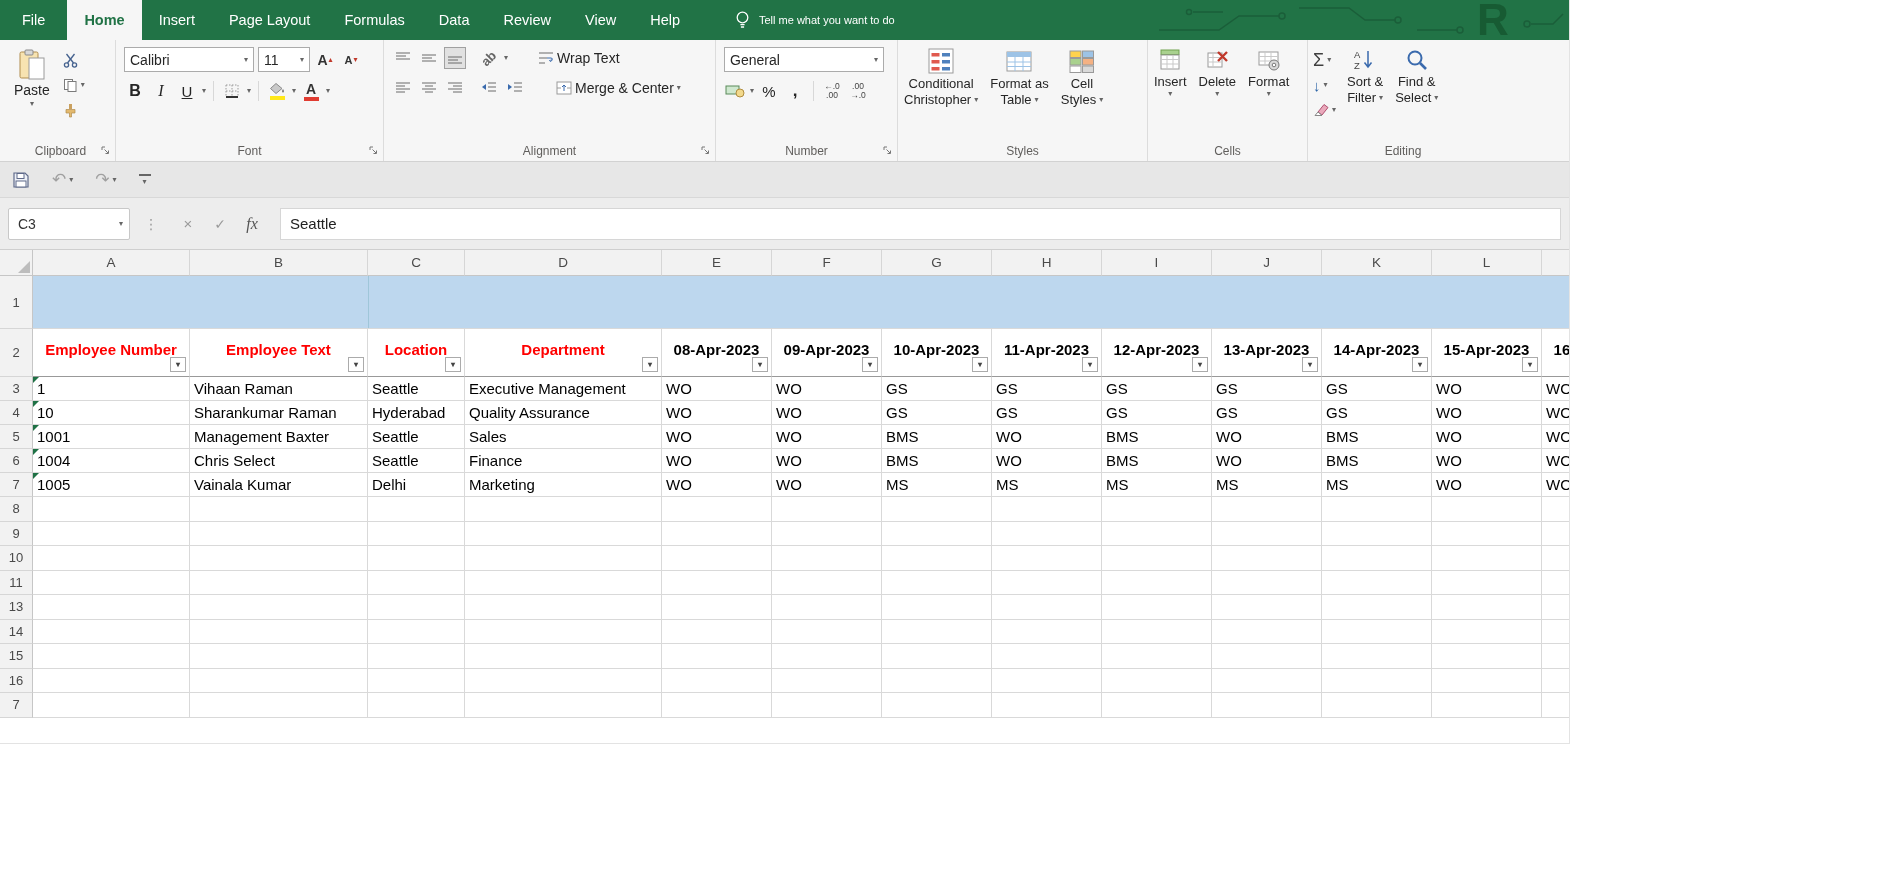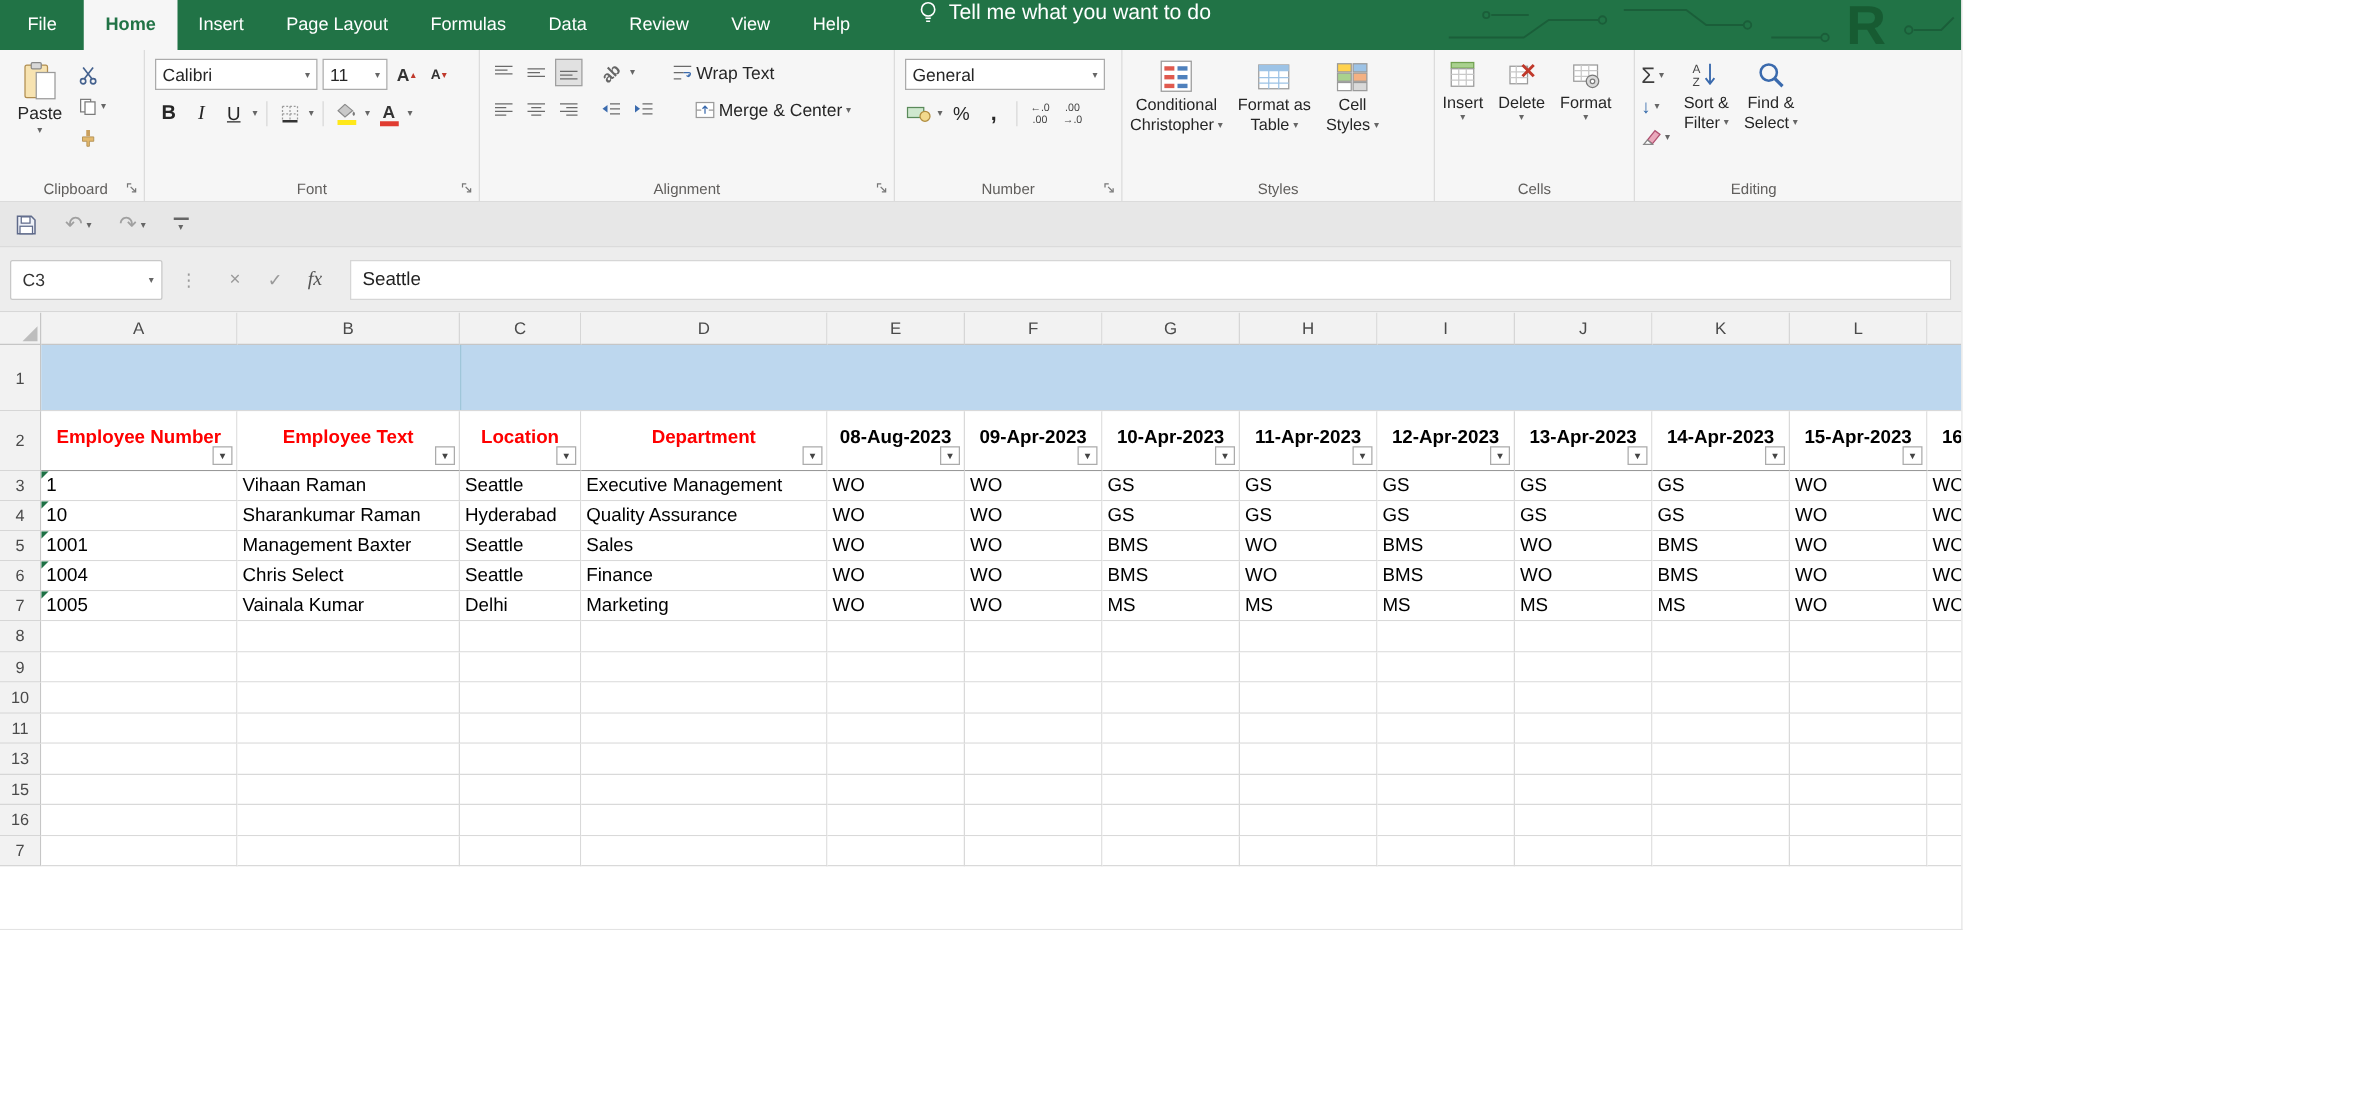--- a/index.html
+++ b/index.html
@@ -6,21 +6,21 @@
   body{font-family:"Liberation Sans",sans-serif;background:#fff;}
   .canvas{position:relative;width:1885px;height:893px;background:#ffffff;overflow:hidden;}
   .window{position:absolute;left:0;top:0;width:1570px;height:744px;background:#fff;overflow:hidden;border-right:1px solid #e3e3e3;border-bottom:1px solid #e3e3e3;}
 
   
   .tabbar{position:absolute;left:0;top:0;width:100%;height:40px;background:#217346;display:flex;align-items:stretch;}
   .deco{position:absolute;right:0;top:0;height:40px;pointer-events:none;}
   .tab{display:flex;align-items:center;padding:0 17px;color:#fff;font-size:14.5px;position:relative;z-index:1;cursor:pointer;}
   .tab.file{padding:0 22px;}
   .tab.active{background:#f6f6f6;color:#217346;font-weight:700;}
-  .tellme{display:flex;gap:9px;color:#fff;font-size:17px;margin-left:38px;z-index:1;cursor:pointer;}
+  .tellme{display:flex;align-items:center;gap:9px;color:#fff;font-size:11px;margin-left:38px;z-index:1;cursor:pointer;}
 
   
   .ribbon{position:absolute;left:0;top:40px;width:100%;height:122px;background:#f6f6f6;display:flex;align-items:stretch;padding-left:6px;border-bottom:1px solid #d2d2d2;}
   .rgroup{position:relative;border-right:1px solid #dcdcdc;height:100%;flex:0 0 auto;}
   .rg-label{position:absolute;left:0;right:0;bottom:3px;text-align:center;font-size:12px;color:#605e5c;}
   .launcher{position:absolute;right:3px;bottom:4px;width:13px;height:13px;display:flex;align-items:center;justify-content:center;cursor:pointer;}
   .rg-content{display:flex;height:98px;padding-top:4px;}
   .bigbtn{display:flex;flex-direction:column;align-items:center;gap:2px;padding:5px 8px;font-size:14px;color:#262626;cursor:pointer;}
   .stackbtn{display:flex;flex-direction:column;align-items:center;padding:4px 6px;font-size:13px;color:#262626;text-align:center;line-height:16px;cursor:pointer;}
   .stackbtn svg{margin-bottom:2px;}
@@ -594,21 +594,21 @@
           </div>
           <div class="g-hcell" style="width:97px;color:#FF0000">
             <span class="g-htext">Location</span>
             <span class="flt">▾</span>
           </div>
           <div class="g-hcell" style="width:197px;color:#FF0000">
             <span class="g-htext">Department</span>
             <span class="flt">▾</span>
           </div>
           <div class="g-hcell" style="width:110px;color:#000000">
-            <span class="g-htext">08-Aug-2023</span>
+            <span class="g-htext">08-Apr-2023</span>
             <span class="flt">▾</span>
           </div>
           <div class="g-hcell" style="width:110px;color:#000000">
             <span class="g-htext">09-Apr-2023</span>
             <span class="flt">▾</span>
           </div>
           <div class="g-hcell" style="width:110px;color:#000000">
             <span class="g-htext">10-Apr-2023</span>
             <span class="flt">▾</span>
           </div>
@@ -790,20 +790,36 @@
           <div class="g-cell" style="width:110px"></div>
           <div class="g-cell" style="width:110px"></div>
           <div class="g-cell" style="width:110px"></div>
           <div class="g-cell" style="width:110px"></div>
           <div class="g-cell" style="width:110px"></div>
           <div class="g-cell" style="width:110px"></div>
           <div class="g-cell" style="width:110px"></div>
           <div class="g-cell" style="width:110px"></div>
         </div>
         <div class="g-row" style="height:24.5px">
+          <div class="g-rowhead">14</div>
+          <div class="g-cell" style="width:157px"></div>
+          <div class="g-cell" style="width:178px"></div>
+          <div class="g-cell" style="width:97px"></div>
+          <div class="g-cell" style="width:197px"></div>
+          <div class="g-cell" style="width:110px"></div>
+          <div class="g-cell" style="width:110px"></div>
+          <div class="g-cell" style="width:110px"></div>
+          <div class="g-cell" style="width:110px"></div>
+          <div class="g-cell" style="width:110px"></div>
+          <div class="g-cell" style="width:110px"></div>
+          <div class="g-cell" style="width:110px"></div>
+          <div class="g-cell" style="width:110px"></div>
+          <div class="g-cell" style="width:110px"></div>
+        </div>
+        <div class="g-row" style="height:24.5px">
           <div class="g-rowhead">15</div>
           <div class="g-cell" style="width:157px"></div>
           <div class="g-cell" style="width:178px"></div>
           <div class="g-cell" style="width:97px"></div>
           <div class="g-cell" style="width:197px"></div>
           <div class="g-cell" style="width:110px"></div>
           <div class="g-cell" style="width:110px"></div>
           <div class="g-cell" style="width:110px"></div>
           <div class="g-cell" style="width:110px"></div>
           <div class="g-cell" style="width:110px"></div>

